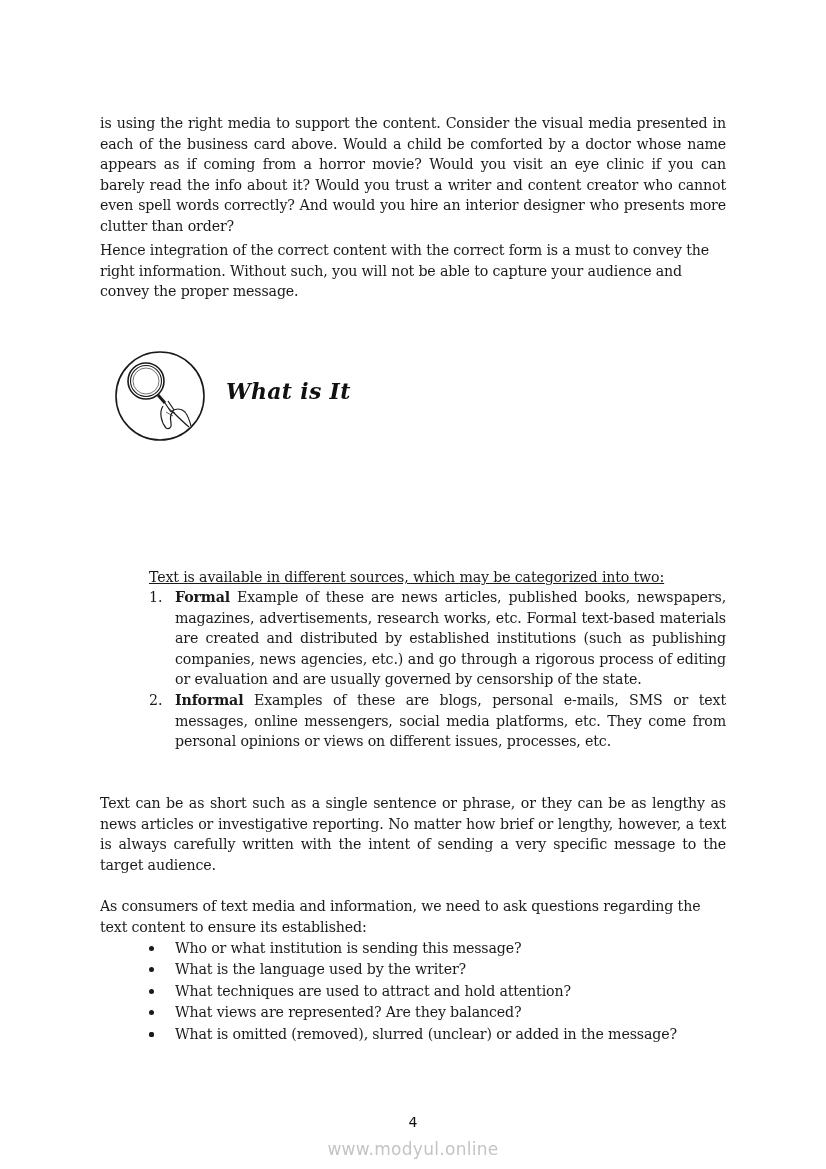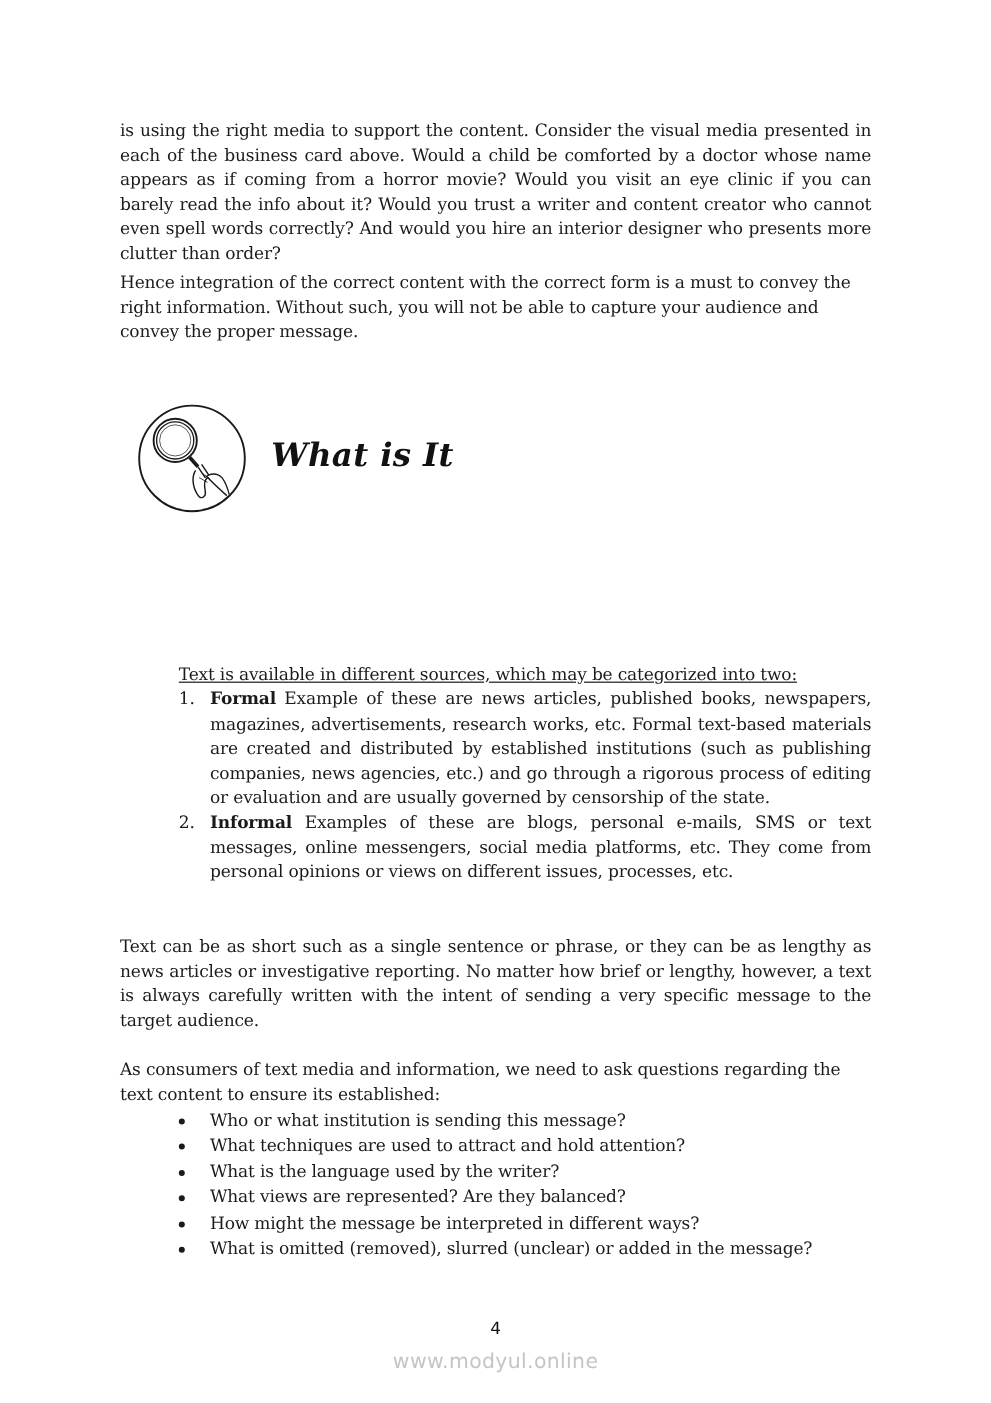--- a/index.html
+++ b/index.html
@@ -1,30 +1,30 @@
 <!DOCTYPE html>
 <html><head>
 <meta charset="utf-8">
 <style>
   html, body { margin: 0; padding: 0; background: #ffffff; }
   body { width: 826px; height: 1169px; position: relative; overflow: hidden; }
   .page {
-    position: absolute; left: 0; top: 0; width: 826px; height: 914px;
+    position: absolute; left: 0; top: 14px; width: 826px; height: 914px;
     font-family: "DejaVu Serif", serif; color: #1a1a1a; border-radius: 21px;
   }
   .text { font-size: 14.2px; line-height: 20.6px; letter-spacing: -0.15px; }
   .para { position: absolute; left: 100px; width: 626px; margin: 0; text-align: justify; }
   .p1 { top: 99px; }
   .p2 { top: 226px; text-align: left; }
   .header { position: absolute; left: 113px; top: 336px; width: 400px; height: 92px; }
   .header svg { position: absolute; left: 0; top: 0; }
   .header-title {
     position: absolute; left: 113px; top: 28px; margin: 0;
     font-family: "DejaVu Serif", serif; font-weight: bold; font-style: italic;
-    font-size: 27px; letter-spacing: 0.3px; color: #111;
+    font-size: 22px; letter-spacing: 0.3px; color: #111;
   }
   .p3 { top: 470px; }
   .intro { position: absolute; left: 149px; top: 553px; margin: 0; text-decoration: underline; }
   .olist { position: absolute; left: 149px; top: 573px; width: 577px; margin: 0; padding: 0; list-style: none; }
   .olist li { position: relative; padding-left: 26px; text-align: justify; }
   .olist .num { position: absolute; left: 0; top: 0; }
   .olist b { font-weight: bold; }
   .p4 { top: 779px; }
   .p5 { top: 882px; text-align: left; }
   .blist { position: absolute; left: 149px; top: 924px; width: 580px; margin: 0; padding: 0; list-style: none; }
@@ -74,22 +74,22 @@
     <li>
       <span class="num">2.</span><b>Informal</b><span> Examples of these are blogs, personal e-mails, SMS or text messages, online messengers, social media platforms, etc. They come from personal opinions or views on different issues, processes, etc.</span>
     </li>
   </ol>
 
   <p class="para p4 text">Text can be as short such as a single sentence or phrase, or they can be as lengthy as news articles or investigative reporting. No matter how brief or lengthy, however, a text is always carefully written with the intent of sending a very specific message to the target audience.</p>
   <p class="para p5 text">As consumers of text media and information, we need to ask questions regarding the text content to ensure its established:</p>
 
   <ul class="blist text">
     <li><span class="dot"></span><span>Who or what institution is sending this message?</span></li>
+    <li><span class="dot"></span><span>What is the language used by the writer?</span></li>
     <li><span class="dot"></span><span>What techniques are used to attract and hold attention?</span></li>
-    <li><span class="dot"></span><span>What is the language used by the writer?</span></li>
     <li><span class="dot"></span><span>What views are represented? Are they balanced?</span></li>
-    <li><span class="dot"></span><span>How might the message be interpreted in different ways?</span></li>
+    <li><span class="dot"></span></li>
     <li><span class="dot"></span><span>What is omitted (removed), slurred (unclear) or added in the message?</span></li>
   </ul>
 
   <div class="page-num">4</div>
   <div class="watermark">www.modyul.online</div>
 </div>
 
 </body></html>

